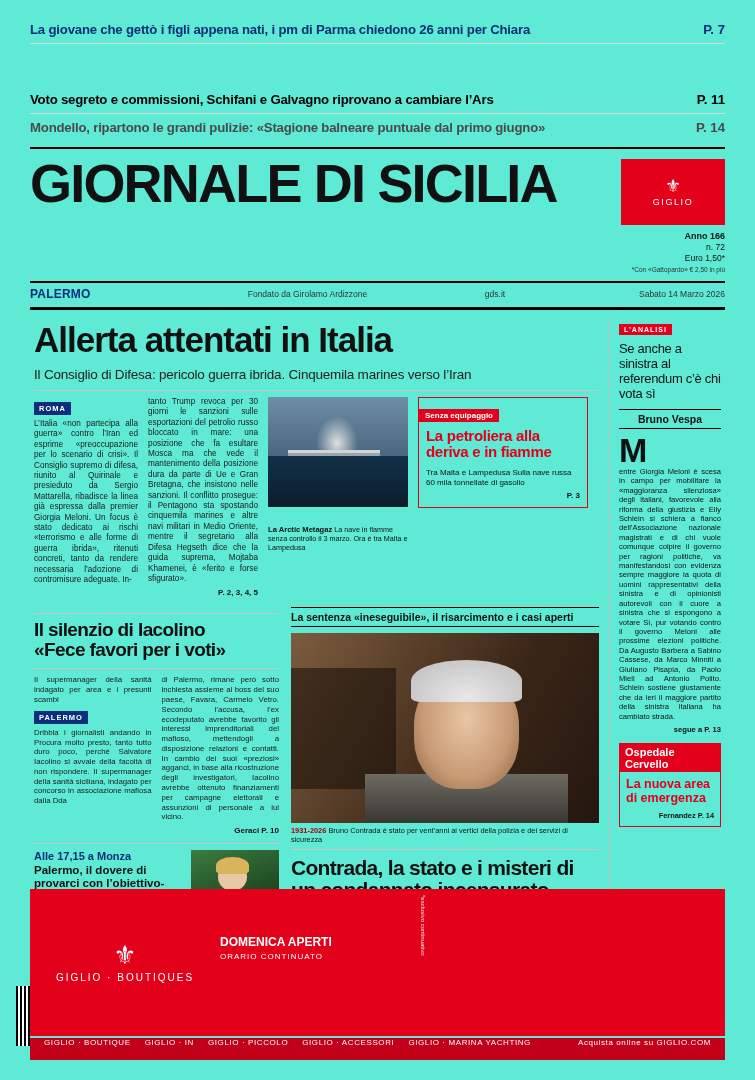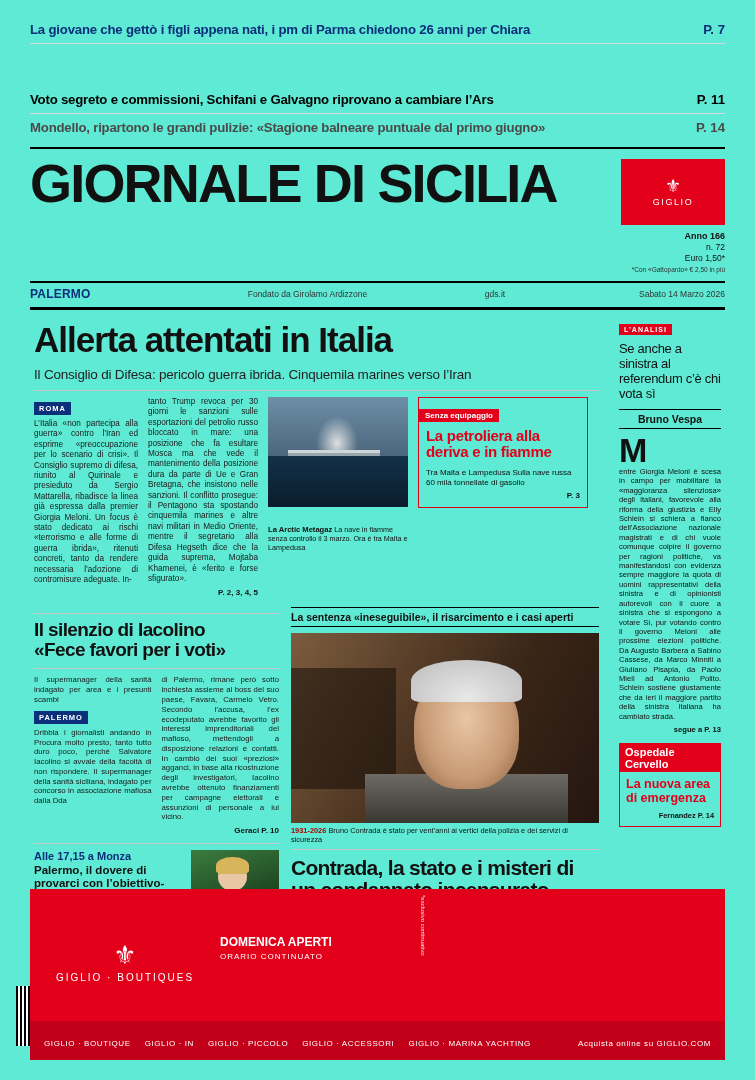--- a/index.html
+++ b/index.html
@@ -204,23 +204,23 @@
   .ad-t2 { font-size:17px; font-weight:bold; margin-top:6px; }
   .ad-t3 { font-size:28px; font-weight:bold; margin-top:2px; }
   .ad-right { width:190px; padding-top:46px; }
   .ad-r1 { font-size:12px; font-weight:bold; }
   .ad-r2 { font-size:8px; letter-spacing:1px; margin-top:3px; }
   .ad-vert {
     width:16px; writing-mode:vertical-rl; font-size:6px; padding:6px 0;
     opacity:.9;
   }
   .ad-footer {
-    position:absolute; left:30px; right:30px; bottom:20px; height:39px;
-    background:#c3001a; color:#fff; display:flex; align-items:flex-end;
-    font-size:8px; letter-spacing:0.6px; padding:12px 14px;
+    position:absolute; left:30px; right:30px; bottom:20px; height:22px;
+    background:#c3001a; color:#fff; display:flex; align-items:flex-start;
+    font-size:8px; letter-spacing:0.6px; padding:0 14px;
   }
   .ad-footer .items { flex:1; display:flex; gap:14px; }
   .barcode { position:absolute; left:16px; bottom:34px; width:14px; height:60px;
     background:repeating-linear-gradient(90deg,#000 0 2px,#fff 2px 4px); }
 </style>
 </head>
 <body>
 
 <div class="page">
 

